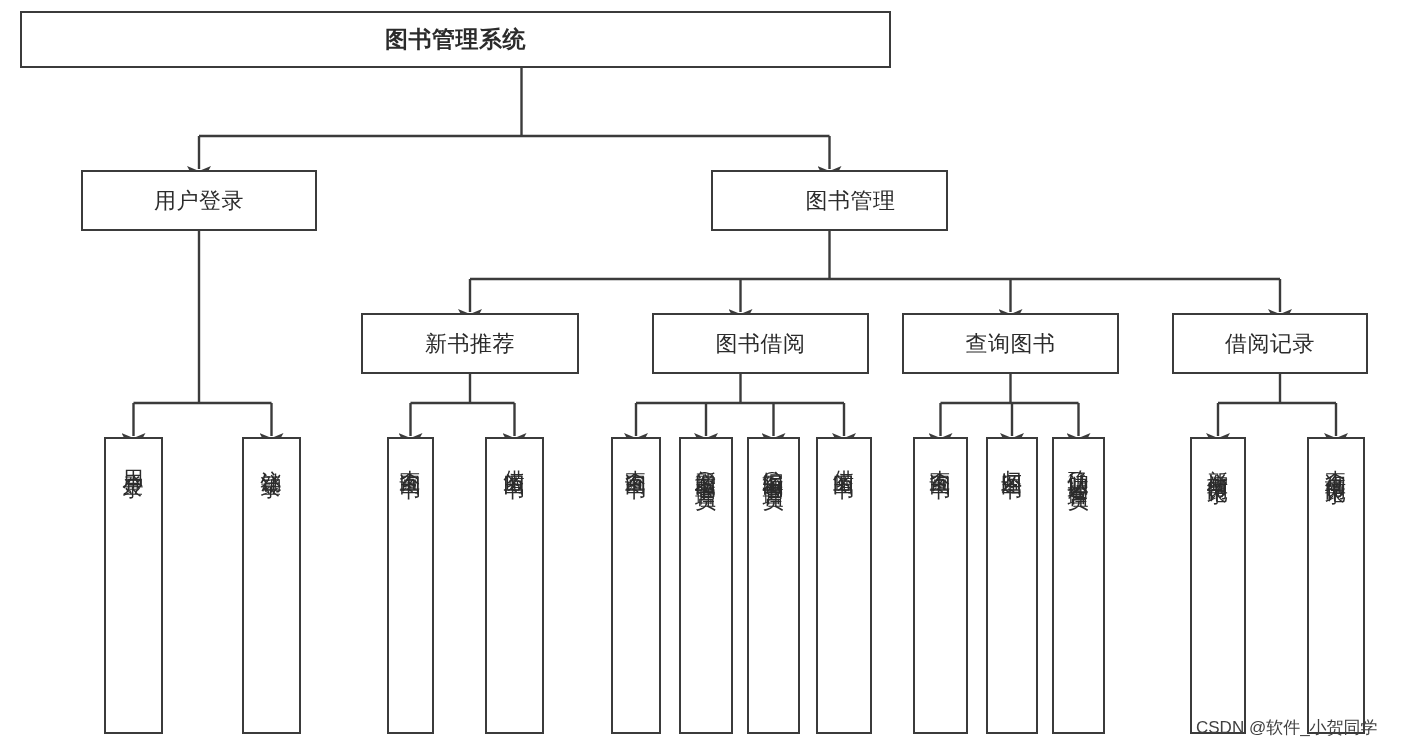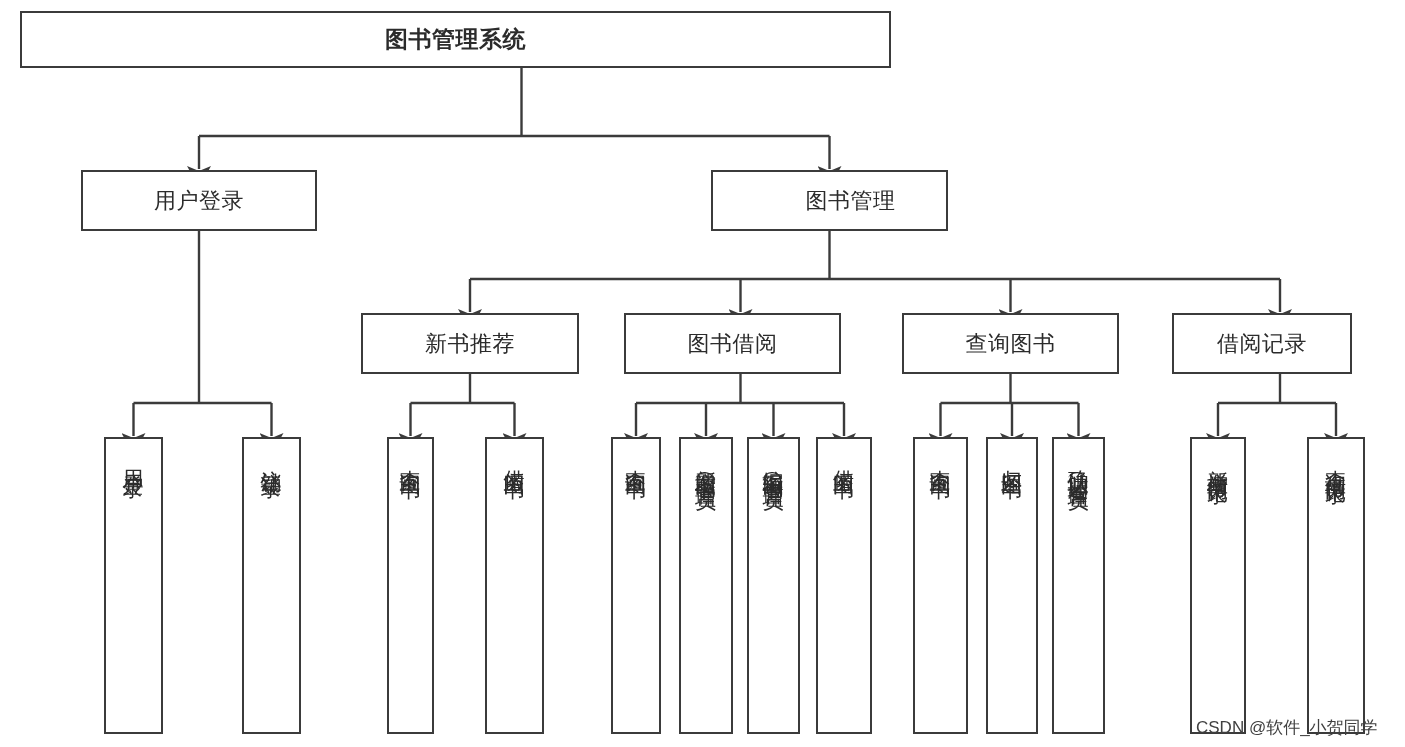--- a/index.html
+++ b/index.html
@@ -122,27 +122,27 @@
       </div>
       <div class="node horiz" style="left: 81px; top: 170px; width: 236px; height: 61px;">
         <span class="label">用户登录</span>
       </div>
       <div class="node horiz" style="left: 711px; top: 170px; width: 237px; height: 61px; padding-left: 42px;">
         <span class="label">图书管理</span>
       </div>
       <div class="node horiz" style="left: 361px; top: 313px; width: 218px; height: 61px;">
         <span class="label">新书推荐</span>
       </div>
-      <div class="node horiz" style="left: 624px; top: 313px; width: 217px; height: 61px;">
+      <div class="node horiz" style="left: 652px; top: 313px; width: 217px; height: 61px;">
         <span class="label">图书借阅</span>
       </div>
       <div class="node horiz" style="left: 902px; top: 313px; width: 217px; height: 61px;">
         <span class="label">查询图书</span>
       </div>
-      <div class="node horiz" style="left: 1172px; top: 313px; width: 180px; height: 61px;">
+      <div class="node horiz" style="left: 1172px; top: 313px; width: 196px; height: 61px;">
         <span class="label">借阅记录</span>
       </div>
       <div class="node vert" style="left: 104px; top: 437px; width: 59px; height: 297px;">
         <span class="label">用户登录</span>
       </div>
       <div class="node vert" style="left: 242px; top: 437px; width: 59px; height: 297px;">
         <span class="label">注销登录</span>
       </div>
       <div class="node vert" style="left: 387px; top: 437px; width: 47px; height: 297px;">
         <span class="label">查询图书</span>

